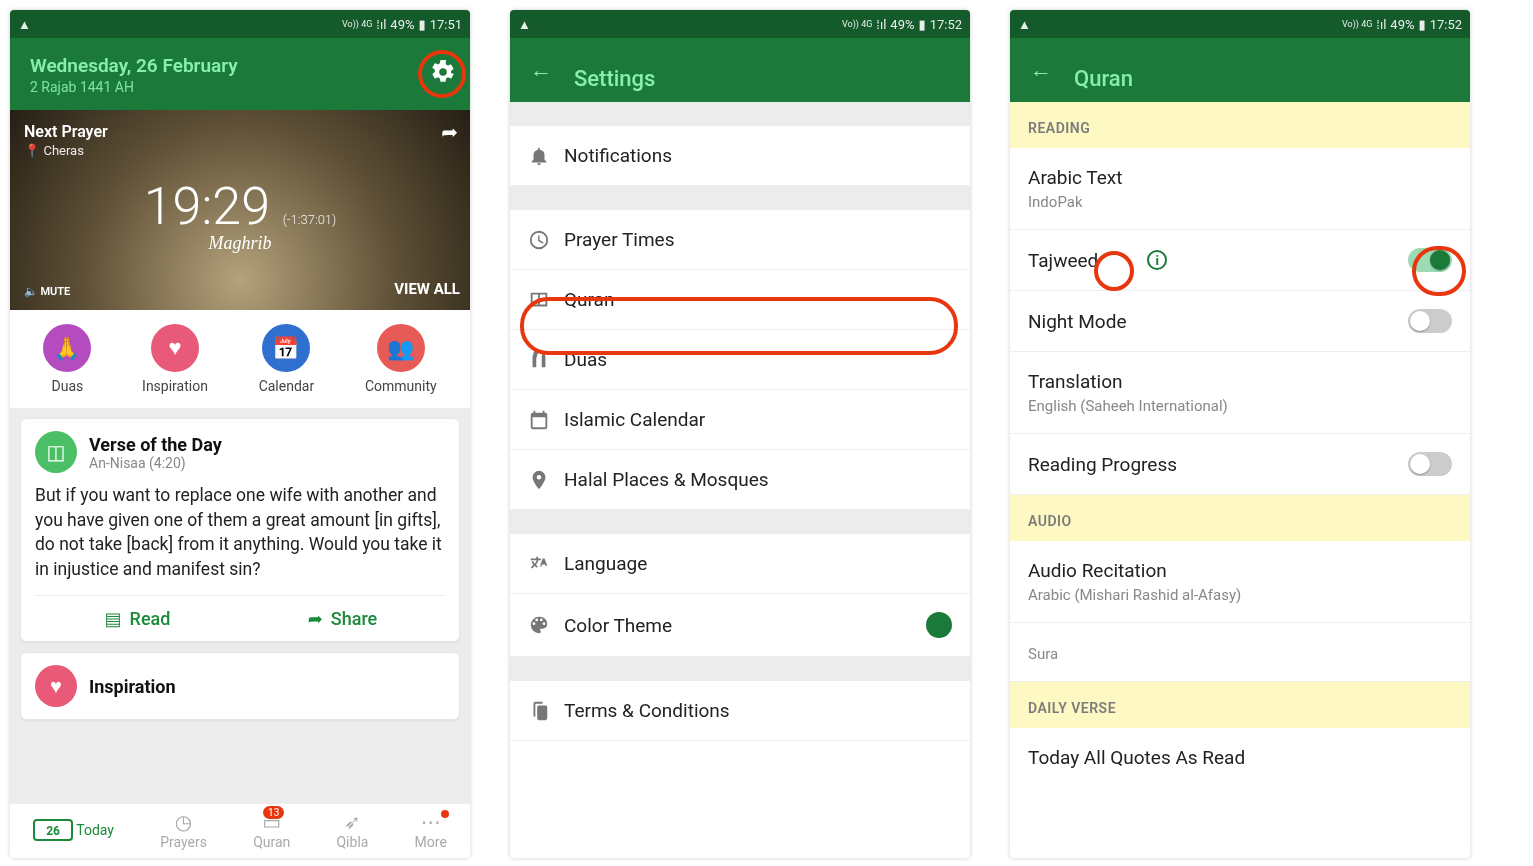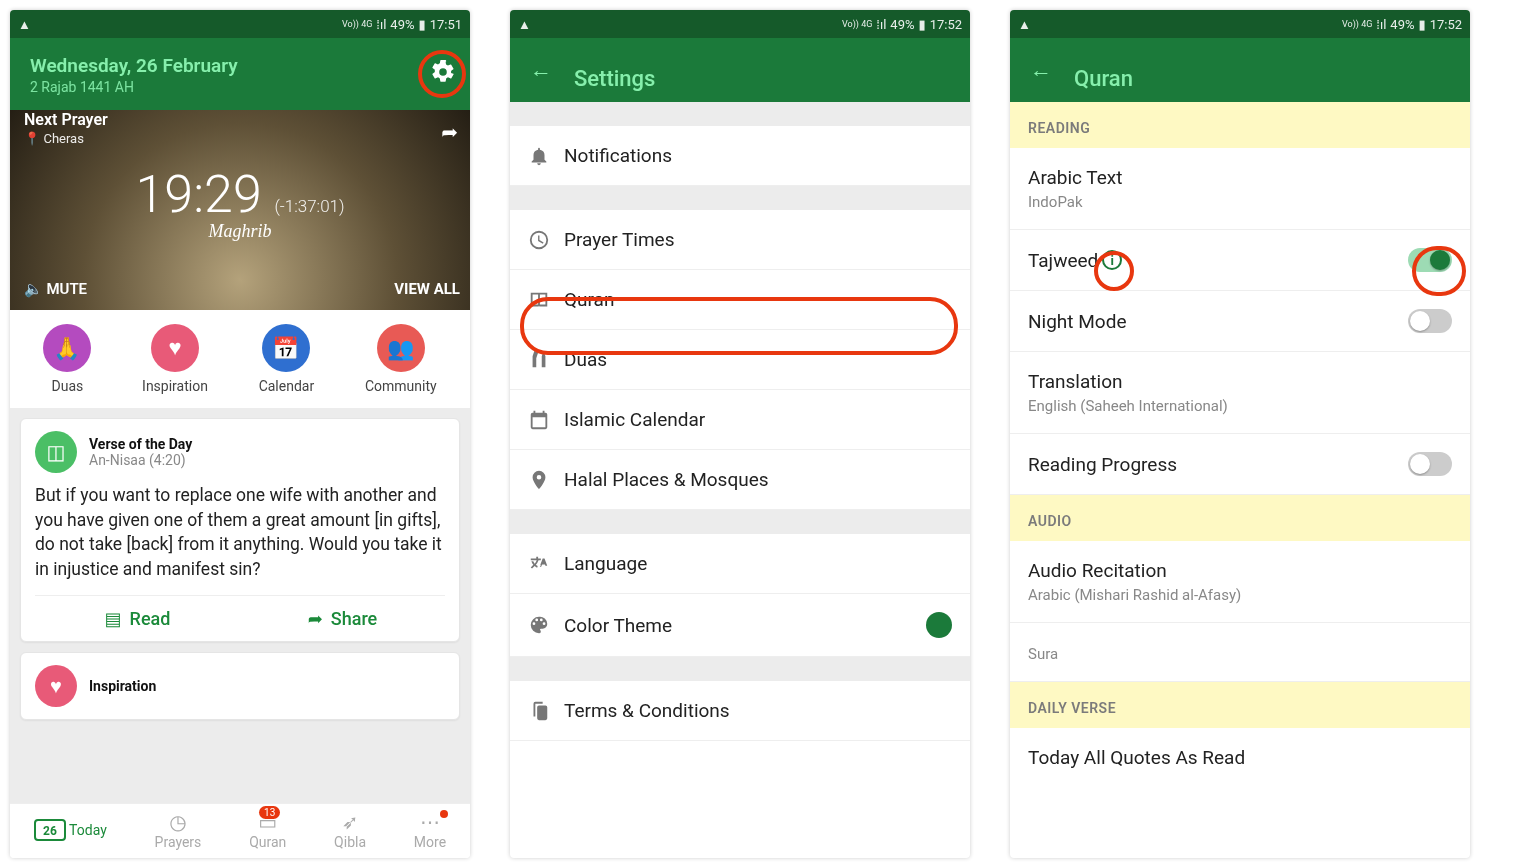--- a/index.html
+++ b/index.html
@@ -16,36 +16,36 @@
   .list-item .icon { width:36px; color:#777; display:flex; align-items:center;}
   .list-item .icon svg { width:22px; height:22px; fill:#777;}
   .gap { background:#ececec; height:16px;}
   .red-circle { position:absolute; border:4px solid #e8370f; border-radius:999px;}
   .toggle { width:44px; height:24px; border-radius:12px; background:#ccc; position:relative; margin-left:auto;}
   .toggle .knob { width:20px; height:20px; border-radius:50%; background:#fff; position:absolute; top:2px; left:2px; box-shadow:0 1px 2px rgba(0,0,0,.3);}
   .toggle.on { background:#9ddbb4;}
   .toggle.on .knob { left:22px; background:#1b7a3a;}
   .sub { font-size:15px; color:#888; margin-top:4px;}
   .two-line { display:block;}
-  .screen1 .hero { height:200px; background: radial-gradient(circle at 50% 85%, #b4a27b 0%, #5e5036 55%, #241e14 100%); color:#fff; position:relative; padding:0 14px;}
+  .screen1 .hero { height:200px; background: radial-gradient(circle at 50% 85%, #b4a27b 0%, #5e5036 55%, #241e14 100%); color:#fff; position:relative; padding:12px 14px;}
   .hero .npl { font-size:16px; font-weight:600;}
   .hero .loc { font-size:13px; opacity:.9; margin-top:2px;}
   .hero .time { text-align:center; font-size:52px; font-weight:300; margin-top:18px;}
-  .hero .count { font-size:17px; opacity:.9;margin-top:36px;}
+  .hero .count { font-size:13px; opacity:.9;margin-top:36px;}
   .hero .prname { text-align:center; font-size:18px; font-style:italic; font-family: Georgia, serif; margin-top:-4px;}
-  .hero .mute { position:absolute; left:14px; bottom:12px; font-size:15px; font-weight:600;}
+  .hero .mute { position:absolute; left:14px; bottom:12px; font-size:11px; font-weight:600;}
   .hero .viewall { position:absolute; right:10px; bottom:12px; font-size:15px; font-weight:700;}
   .hero .share { position:absolute; right:12px; top:10px; font-size:20px;}
   .quick { display:flex; justify-content:space-around; padding:14px 8px; background:#fff;}
   .quick .q { text-align:center; font-size:14px; color:#444;}
   .quick .circle { width:48px; height:48px; border-radius:50%; margin:0 auto 6px; display:flex; align-items:center; justify-content:center; color:#fff; font-size:22px;}
   .card { margin:10px 10px; border:1px solid #e5e5e5; border-radius:6px; background:#fff; padding:12px 14px; box-shadow:0 1px 2px rgba(0,0,0,.06);}
   .card .chead { display:flex; align-items:center; gap:12px;}
   .card .cbadge { width:42px; height:42px; border-radius:50%; display:flex; align-items:center; justify-content:center; color:#fff; font-size:20px;}
-  .card .ctitle { font-size:14px; font-weight:700; color:#111;}
+  .card .ctitle { font-size:18px; font-weight:700; color:#111;}
   .card .csub { font-size:14px; color:#888;}
   .card .verse { font-size:17.5px; color:#222; margin-top:10px; line-height:1.4;}
   .card .actions { display:flex; margin-top:14px; border-top:1px solid #eee; padding-top:12px;}
   .card .act { flex:1; text-align:center; color:#1b8a3a; font-size:18px; font-weight:500; display:flex; align-items:center; justify-content:center; gap:8px;}
   .bottomnav { margin-top:auto; display:flex; justify-content:space-around; align-items:center; padding:6px 0 8px; border-top:1px solid #eee; background:#fff;}
   .bn { text-align:center; font-size:14px; color:#aaa; position:relative;}
   .bn.active { color:#1b8a3a;}
   .bn .bicon { font-size:20px; display:block;}
   .bn .badge { position:absolute; top:-4px; right:6px; background:#e8370f; color:#fff; font-size:10px; border-radius:10px; padding:1px 5px;}
   .dot-red { position:absolute; top:0; right:-2px; width:8px; height:8px; border-radius:50%; background:#e8370f;}
@@ -141,21 +141,21 @@
     <div class="card">
       <div class="chead">
         <div class="cbadge" style="background:#e85a78">♥</div>
         <div class="ctitle">Inspiration</div>
       </div>
     </div>
   </div>
 
   <div class="bottomnav">
     <div class="bn active">
-      <span class="bicon" style="display:inline-block; border:2px solid #1b8a3a; border-radius:4px; width:32px; height:22px; font-size:12px; font-weight:700; line-height:20px;">26</span>
+      <span class="bicon" style="display:inline-block; border:2px solid #1b8a3a; border-radius:4px; width:40px; height:22px; font-size:12px; font-weight:700; line-height:20px;">26</span>
       <span>Today</span>
     </div>
     <div class="bn">
       <span class="bicon">◷</span>
       <span>Prayers</span>
     </div>
     <div class="bn">
       <span class="bicon">▭</span>
       <span class="badge">13</span>
       <span>Quran</span>
@@ -293,21 +293,21 @@
 
   <div class="section-head">READING</div>
 
   <div class="list-item">
     <div class="two-line">
       <div>Arabic Text</div>
       <div class="sub">IndoPak</div>
     </div>
   </div>
 
-  <div class="list-item" style="position:relative;">
+  <div class="list-item" style="position:relative;gap:45px;">
     <span>Tajweed</span>
     <span class="info-i">i</span>
     <div class="toggle on">
         <div class="knob"></div>
       </div>
   </div>
 
   <div class="list-item">
     <span>Night Mode</span>
     <div class="toggle">

